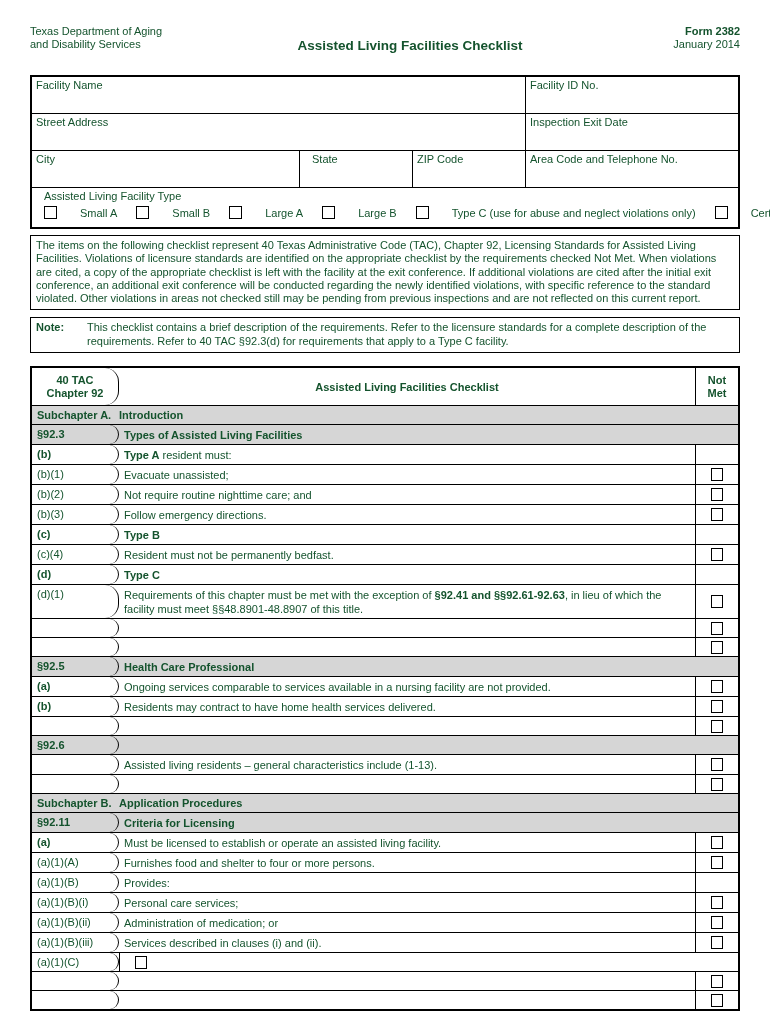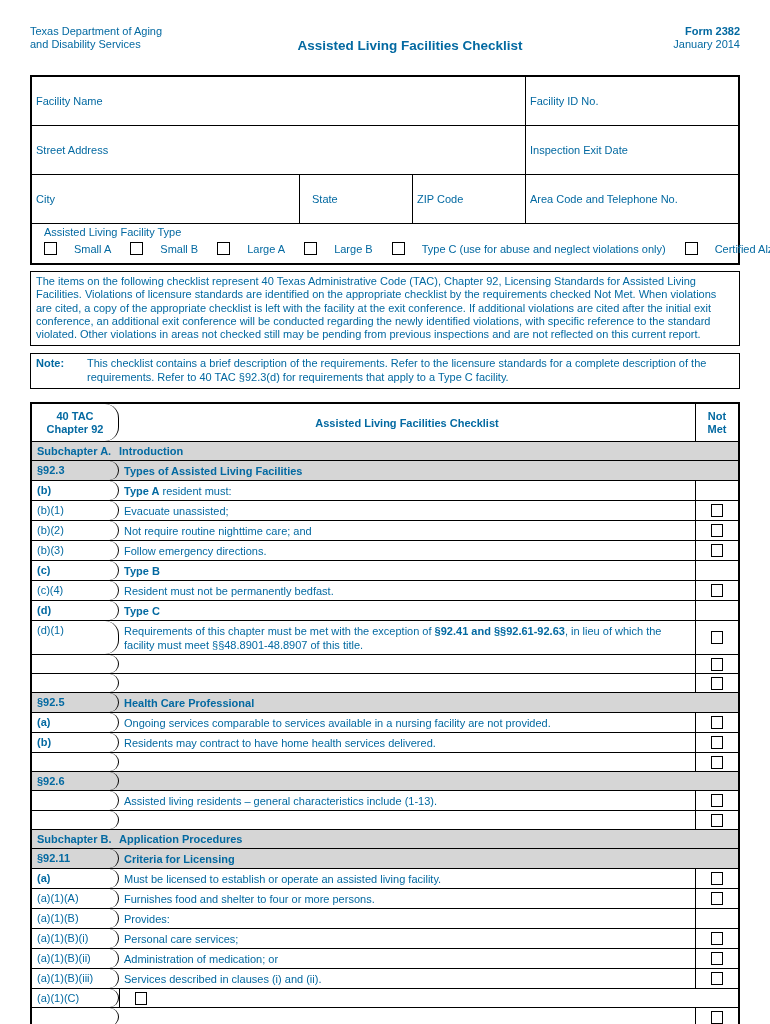--- a/index.html
+++ b/index.html
@@ -1,43 +1,43 @@
 <!DOCTYPE html>
 <html><head>
 <meta charset="utf-8">
 <style>
   * { margin:0; padding:0; box-sizing:border-box; }
   html,body { background:#e9e9e9; }
   .page {
     width:770px; height:1024px; background:#ffffff; margin:0 auto;
-    font-family:"Liberation Sans", sans-serif; color:#0369a1; position:relative;
+    font-family:"Liberation Sans", sans-serif; color:#14532d; position:relative;
     overflow:hidden;
   }
   .b { font-weight:bold; }
   .content { padding:25px 30px 0 30px; }
 
   
   .hdr { display:flex; align-items:flex-start; margin-bottom:22px; }
   .hdr-left { width:170px; font-size:11px; line-height:13px; }
   .hdr-title { flex:1; text-align:center; font-size:13.5px; padding-top:13px; }
   .hdr-right { width:120px; text-align:right; font-size:11px; line-height:13px; }
 
   
   .info-table { border:2px solid #000; }
   .i-row { display:flex; border-bottom:1px solid #000; }
   .i-row:last-child { border-bottom:none; }
-  .i-cell { border-right:1px solid #000; min-height:36px; padding:18px 4px; font-size:11px; }
+  .i-cell { border-right:1px solid #000; min-height:36px; padding:2px 4px; font-size:11px; }
   .i-cell:last-child { border-right:none; }
   .w212 { width:212px; flex:none; }
   .w105 { width:105px; flex:none;margin-left:8px; }
   .w113 { width:113px; flex:none; }
   .grow { flex:1; }
   .type-row { min-height:39px; padding:2px 12px; font-size:11px; }
   .type-options { display:flex; align-items:center; gap:19px; margin-top:4px; flex-wrap:nowrap; }
-  .type-opt { display:flex; align-items:center; gap:17px; white-space:nowrap; }
+  .type-opt { display:flex; align-items:center; gap:23px; white-space:nowrap; }
   .cb { width:13px; height:13px; border:1.5px solid #000; background:#fff; display:inline-block; flex:none; }
 
   
   .intro-box { border:1.5px solid #000; margin-top:6px; padding:3px 6px 4px 5px;
                font-size:11px; line-height:13.3px; }
   .note-box { border:1.5px solid #000; margin-top:7px; padding:3px 6px 4px 5px;
               font-size:11px; line-height:13.3px; display:flex; }
   .note-label { width:51px; flex:none; }
   .note-text { flex:1; }
 

